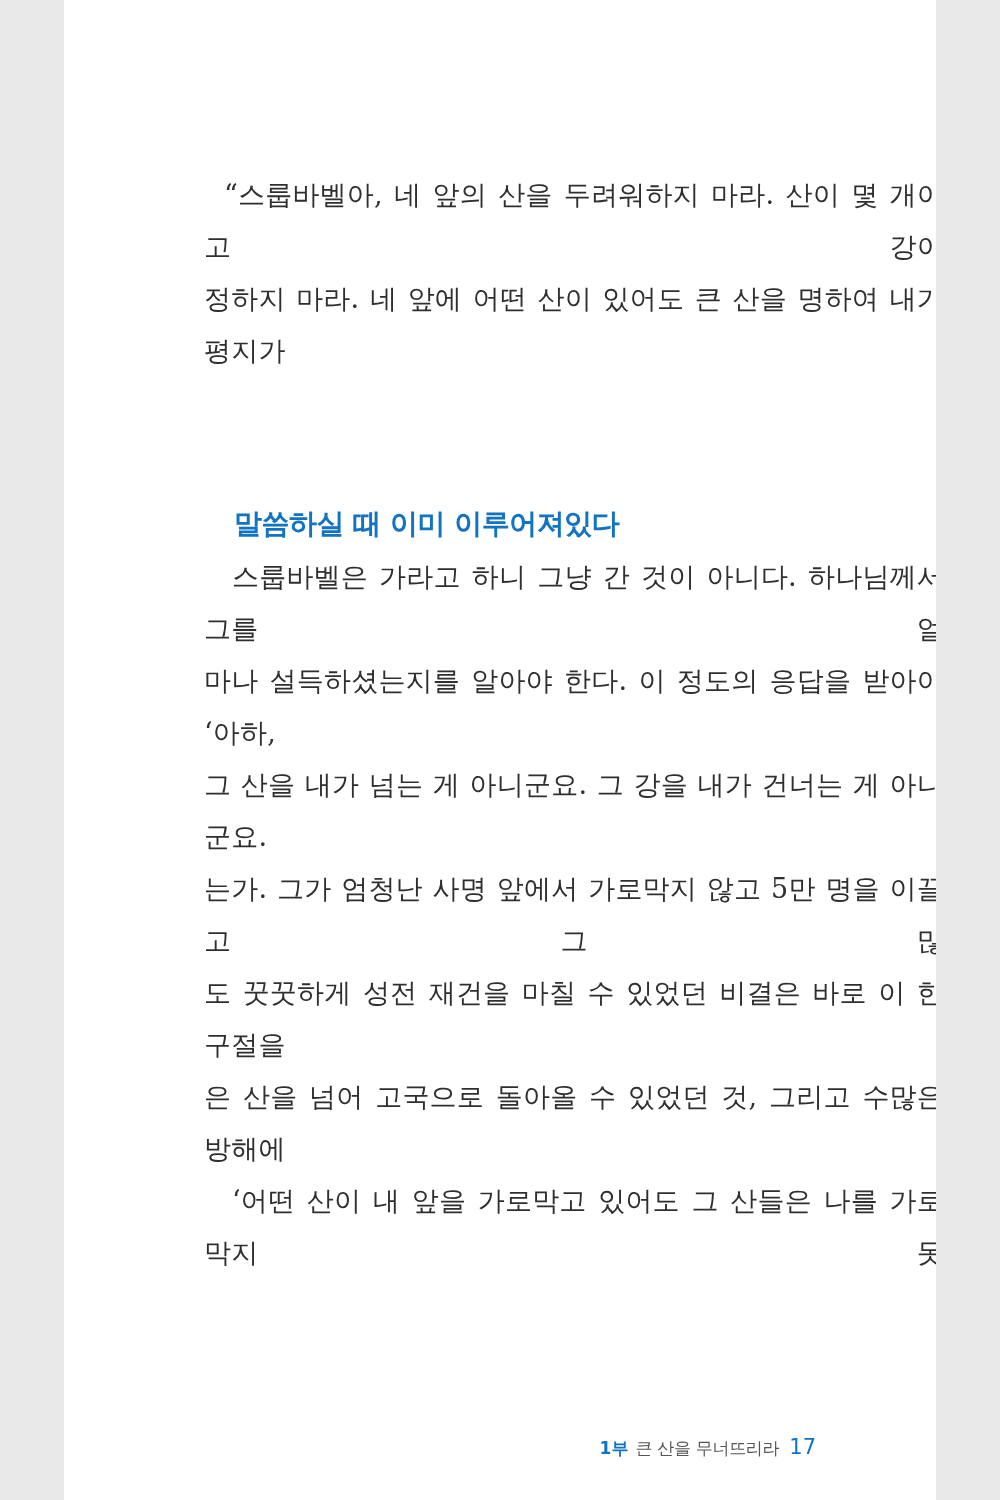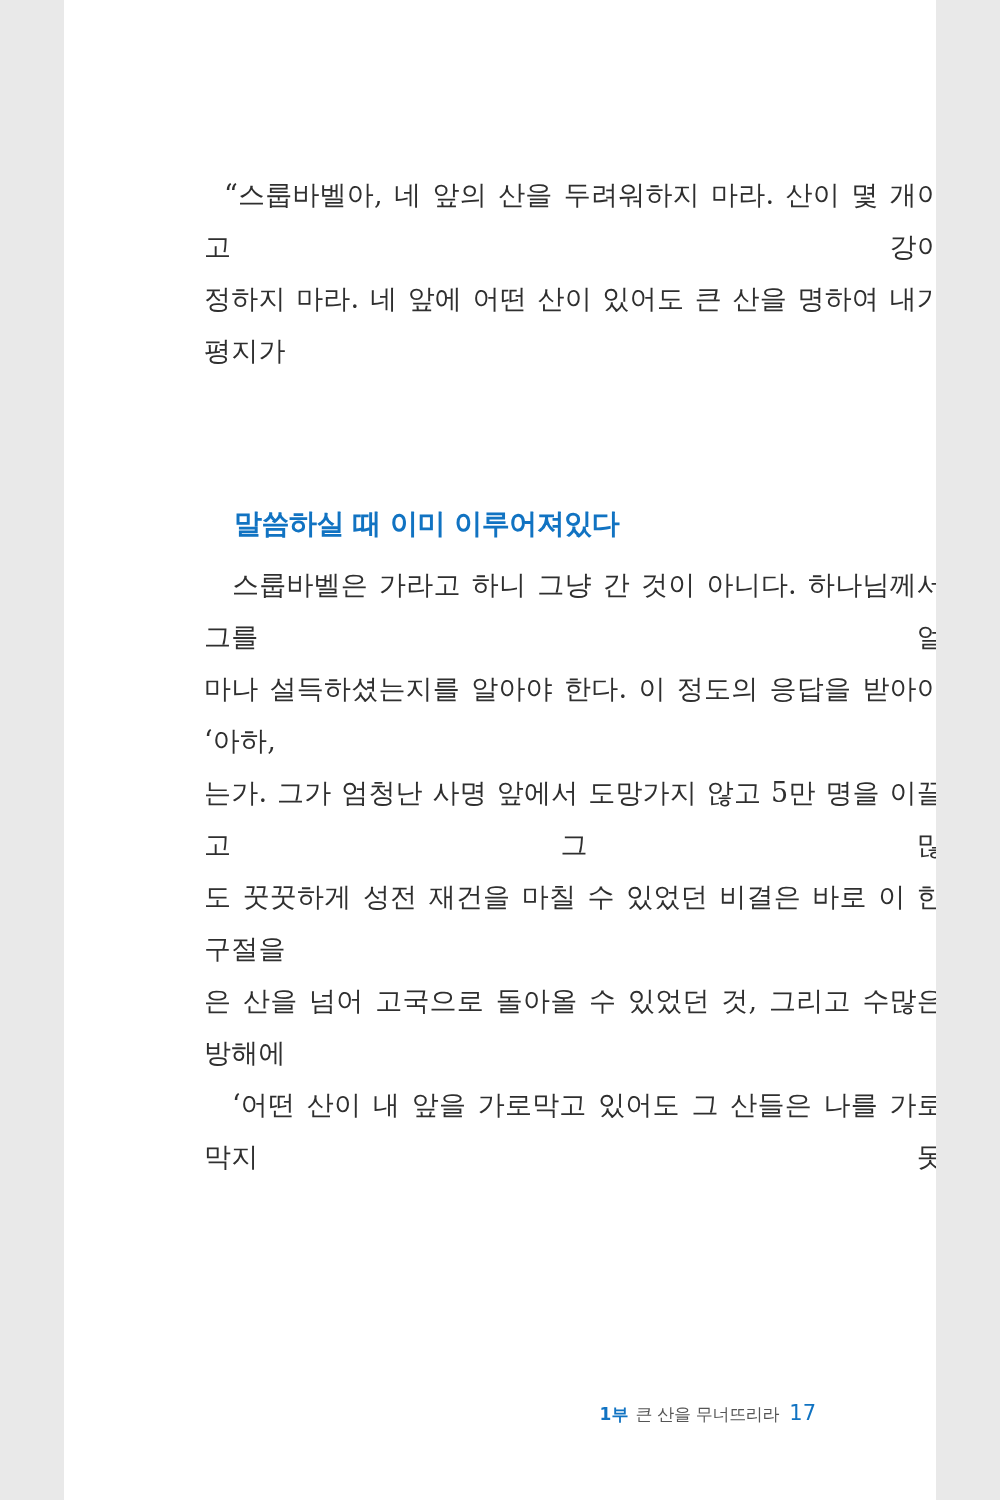--- a/index.html
+++ b/index.html
@@ -24,32 +24,32 @@
     color: var(--body-text, #2f2f2f);
     text-align: justify;
     text-align-last: justify;
     letter-spacing: 0.2px;
   }
   .line.para-first { text-indent: 28px; }
   .line.para-last  { text-align-last: left; }
   .quote-block .line.para-first { text-indent: 20px; }
   .section-heading {
     margin-top: 128px;
-    margin-bottom: 16px;
+    margin-bottom: 8px;
     padding-left: 30px;
     font-family: "DejaVu Sans", "Liberation Sans", sans-serif;
     font-weight: bold;
     font-size: 28px;
     line-height: 38px;
     color: var(--accent-blue, #1173c2);
     letter-spacing: -0.5px;
   }
   .footer {
     position: absolute;
-    top: 1400px;
+    top: 1434px;
     right: 120px;
     font-family: "DejaVu Sans", "Liberation Sans", sans-serif;
     font-size: 17px;
     line-height: 26px;
     color: var(--footer-text, #555555);
     white-space: nowrap;
   }
   .footer .part-label {
     color: var(--accent-blue, #1173c2);
     font-weight: bold;
@@ -71,21 +71,22 @@
     <div class="quote-block">
       <div class="line para-first">“스룹바벨아, 네 앞의 산을 두려워하지 마라. 산이 몇 개이고 강이</div>
       <div class="line">정하지 마라. 네 앞에 어떤 산이 있어도 큰 산을 명하여 내가 평지가</div>
     </div>
 
     <div class="section-heading">말씀하실 때 이미 이루어져있다</div>
 
     <div class="paragraph">
       <div class="line para-first">스룹바벨은 가라고 하니 그냥 간 것이 아니다. 하나님께서 그를 얼</div>
       <div class="line">마나 설득하셨는지를 알아야 한다. 이 정도의 응답을 받아야 ‘아하,</div>
-      <div class="line">는가. 그가 엄청난 사명 앞에서 도망가지 않고 5만 명을 이끌고 그 많</div>
+      <div class="line">그 산을 내가 넘는 게 아니군요. 그 강을 내가 건너는 게 아니군요.</div>
+      <div class="line">는가. 그가 엄청난 사명 앞에서 가로막지 않고 5만 명을 이끌고 그 많</div>
       <div class="line">도 꿋꿋하게 성전 재건을 마칠 수 있었던 비결은 바로 이 한 구절을</div>
       <div class="line">은 산을 넘어 고국으로 돌아올 수 있었던 것, 그리고 수많은 방해에</div>
     </div>
 
     <div class="paragraph">
       <div class="line para-first">‘어떤 산이 내 앞을 가로막고 있어도 그 산들은 나를 가로막지 못</div>
 
     </div>
 
   </div>

